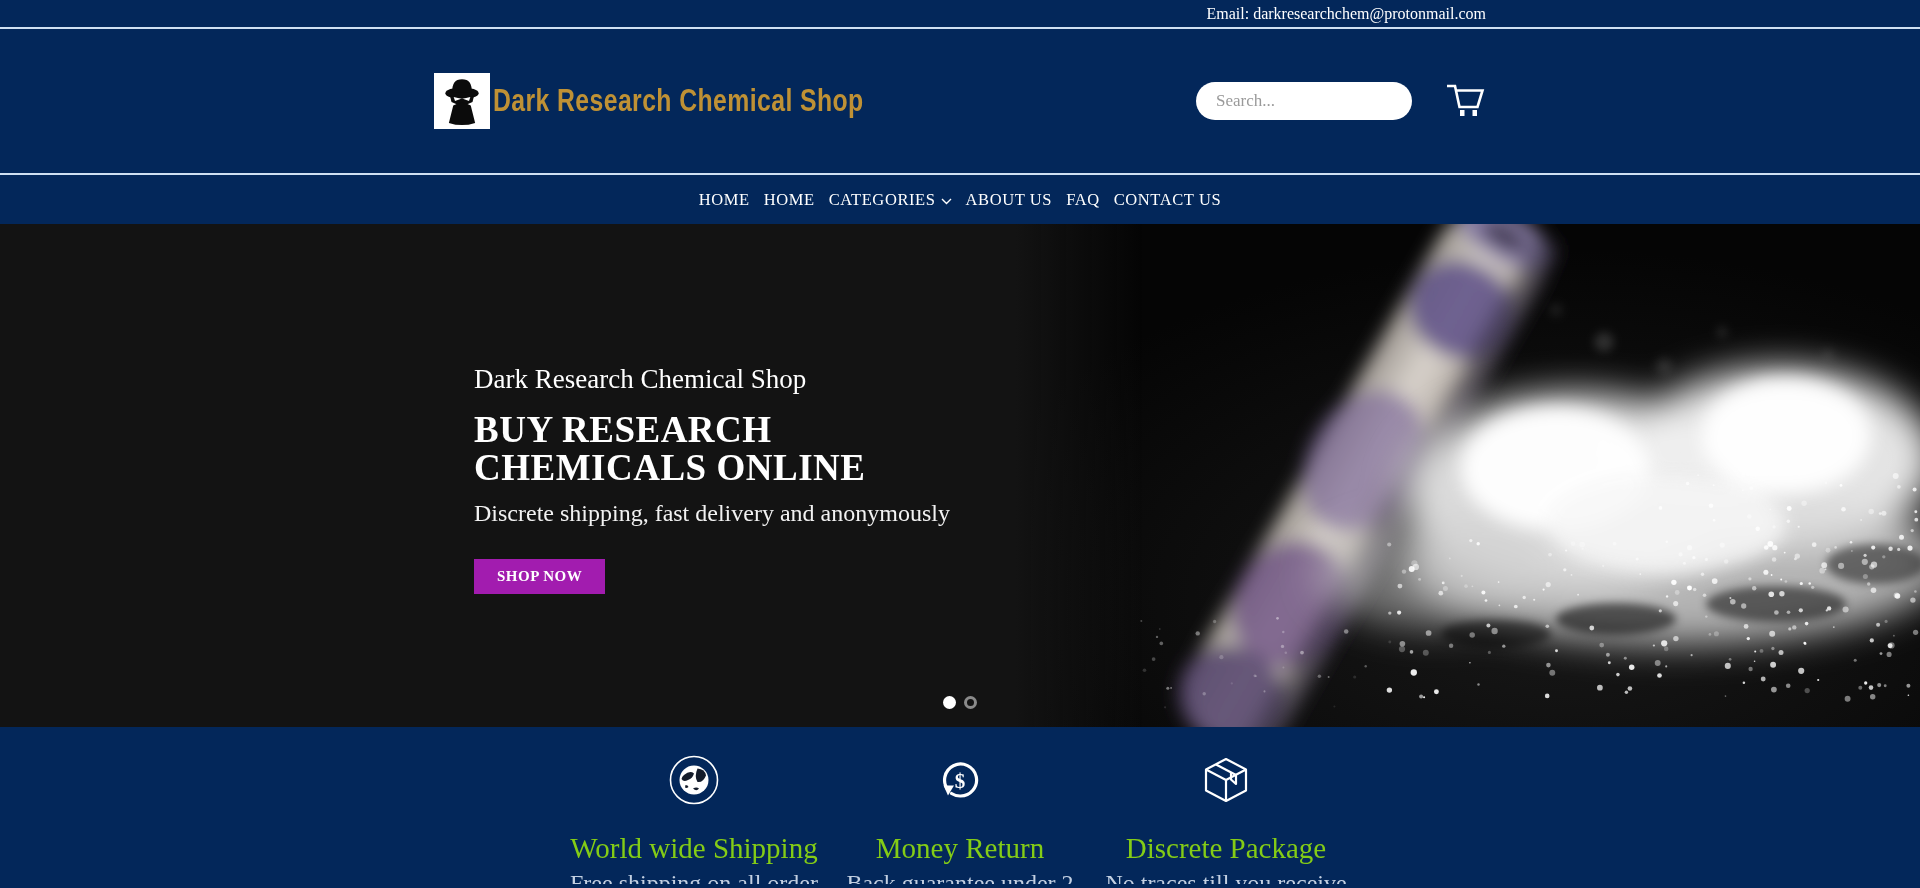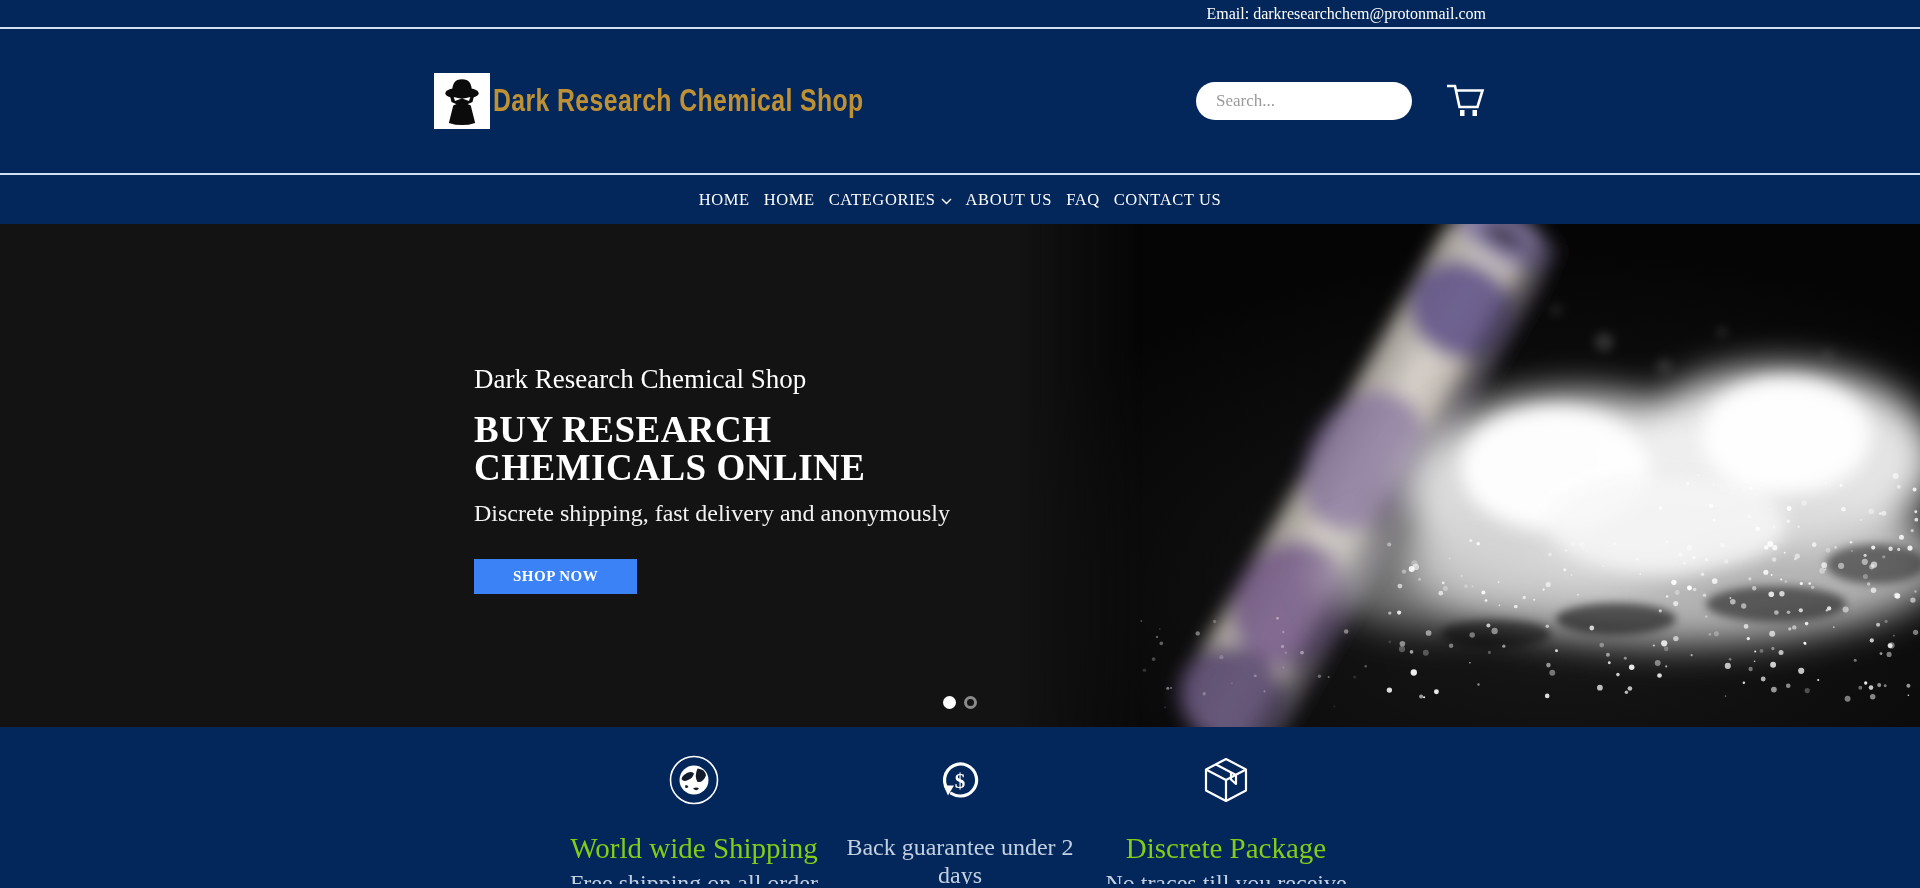--- a/index.html
+++ b/index.html
@@ -51,23 +51,23 @@
     pointer-events:none;
   }
   .hero-content { position:absolute; top:140px; left:calc(50% - 486px); }
   .hero-eyebrow { font-size:27px; font-weight:normal; margin-bottom:16px; }
   .hero-title {
     font-size:37px; font-weight:bold; line-height:1.02; letter-spacing:.5px;
     max-width:430px; margin-bottom:14px;
   }
   .hero-sub { font-size:24px; margin-bottom:32px; color:#f2f2f2; }
   .hero-cta {
-    display:inline-block; background:#3b82f6; color:#fff; border:none; cursor:pointer;
+    display:inline-block; background:#a21caf; color:#fff; border:none; cursor:pointer;
     font-family:"Liberation Serif", serif; font-weight:bold; font-size:15px;
-    letter-spacing:.5px; padding:9px 39px;
+    letter-spacing:.5px; padding:9px 23px;
   }
   .hero-dots { position:absolute; bottom:18px; left:50%; transform:translateX(-50%); display:flex; gap:8px; }
   .dot { width:13px; height:13px; border-radius:50%; cursor:pointer; }
   .dot.active { background:#fff; }
   .dot.inactive { background:transparent; border:3px solid #8a8a8a; }
 
   
   .features { height:157px; display:flex; justify-content:center; padding-top:28px; overflow:hidden; background:#03275a; }
   .feature { width:266px; text-align:center; }
   .feature-icon { height:50px; display:flex; justify-content:center; align-items:center; margin-bottom:28px; }
@@ -510,20 +510,21 @@
   </div>
 
   <div class="feature">
     <div class="feature-icon">
       <svg width="50" height="50" viewBox="0 0 50 50">
         <path d="M13.5 35.5 A16 16 0 1 1 25 41 A16 16 0 0 1 16.5 38.5" fill="none" stroke="#ffffff" stroke-width="3.2" stroke-linecap="round"></path>
         <path d="M8.5 30.5 L19 30.5 L13 40.5 Z" fill="#ffffff"></path>
         <text x="25" y="32.5" text-anchor="middle" font-family="Liberation Serif, serif" font-size="21" font-weight="bold" fill="#ffffff">$</text>
       </svg>
     </div>
+    <div class="feature-title">Money Return</div>
     <div class="feature-sub">Back guarantee under 2 days</div>
   </div>
 
   <div class="feature">
     <div class="feature-icon">
       <svg width="50" height="50" viewBox="0 0 50 50" fill="none" stroke="#ffffff" stroke-width="2.2" stroke-linejoin="round">
         <path d="M25 4 L45 14.5 L45 35.5 L25 46 L5 35.5 L5 14.5 Z"></path>
         <path d="M5 14.5 L25 25 L45 14.5"></path>
         <path d="M25 25 L25 46"></path>
         <path d="M15 9.5 L35 20 L35 29 L30 24.5 L30 17"></path>

